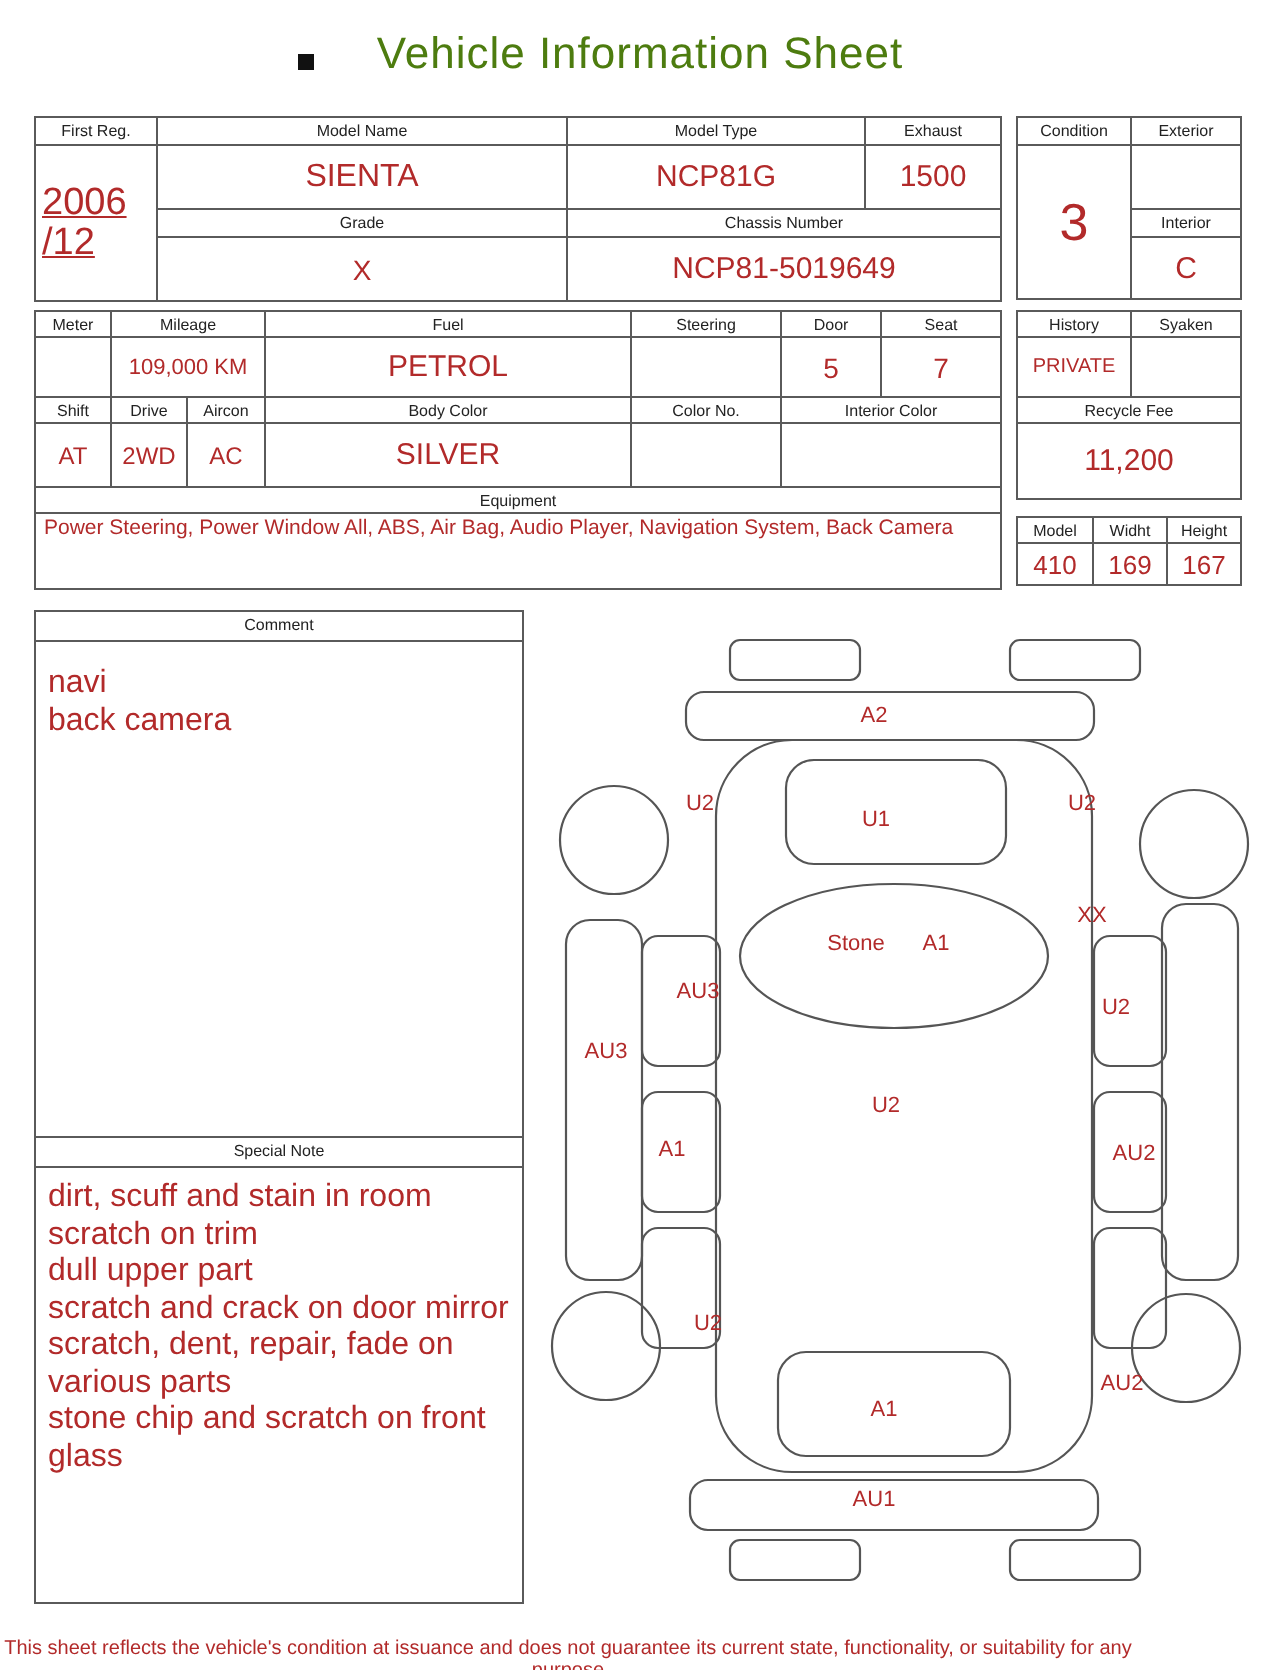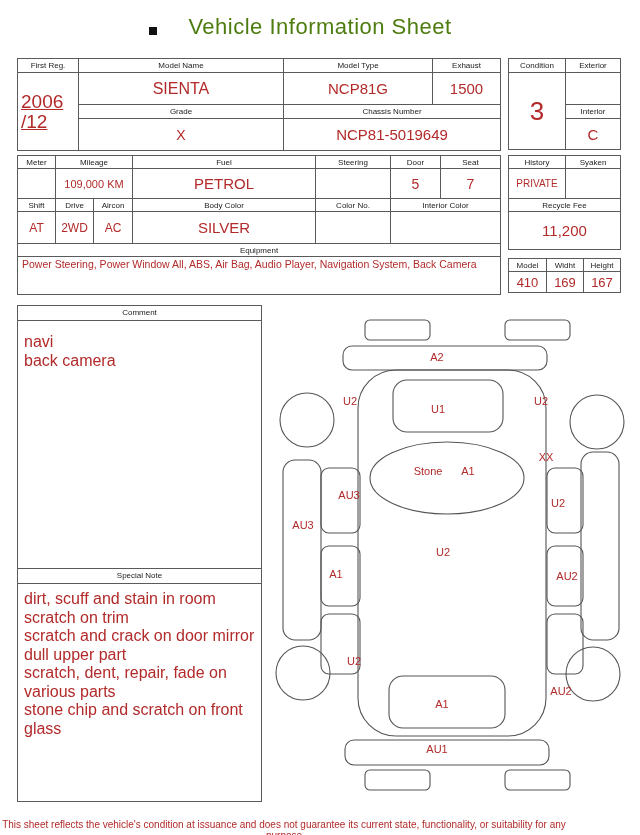--- a/index.html
+++ b/index.html
@@ -214,22 +214,22 @@
   <div class="notebox">
     <div class="hdr">Comment</div>
     <div class="comment-body">
       <div>navi</div>
       <div>back camera</div>
     </div>
     <div class="special-hdr" style="border-top:1px solid #5a5a5a;">Special Note</div>
     <div class="special-body">
       <div>dirt, scuff and stain in room</div>
       <div>scratch on trim</div>
+      <div>dull upper part</div>
       <div>scratch and crack on door mirror</div>
-      <div>dull upper part</div>
       <div>scratch, dent, repair, fade on various parts</div>
       <div>stone chip and scratch on front glass</div>
     </div>
   </div>
 
   <svg class="diagram" width="370" height="492" viewBox="0 0 370 492">
 
     <circle class="shape" cx="42" cy="112" r="27"></circle>
     <circle class="shape" cx="332" cy="114" r="27"></circle>
     <circle class="shape" cx="38" cy="365" r="27"></circle>

